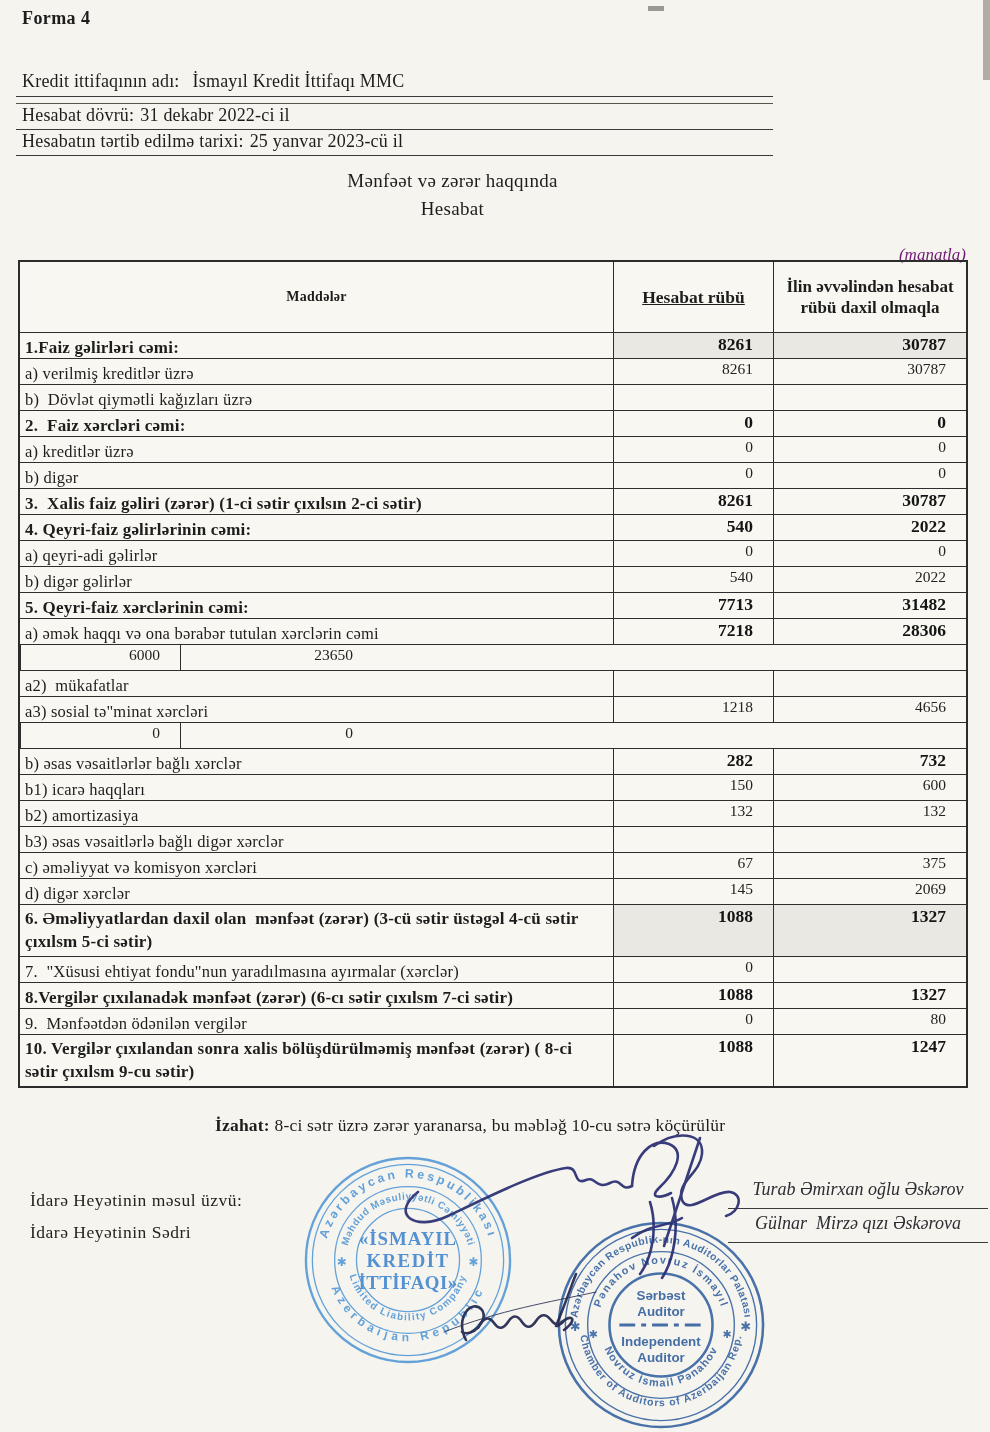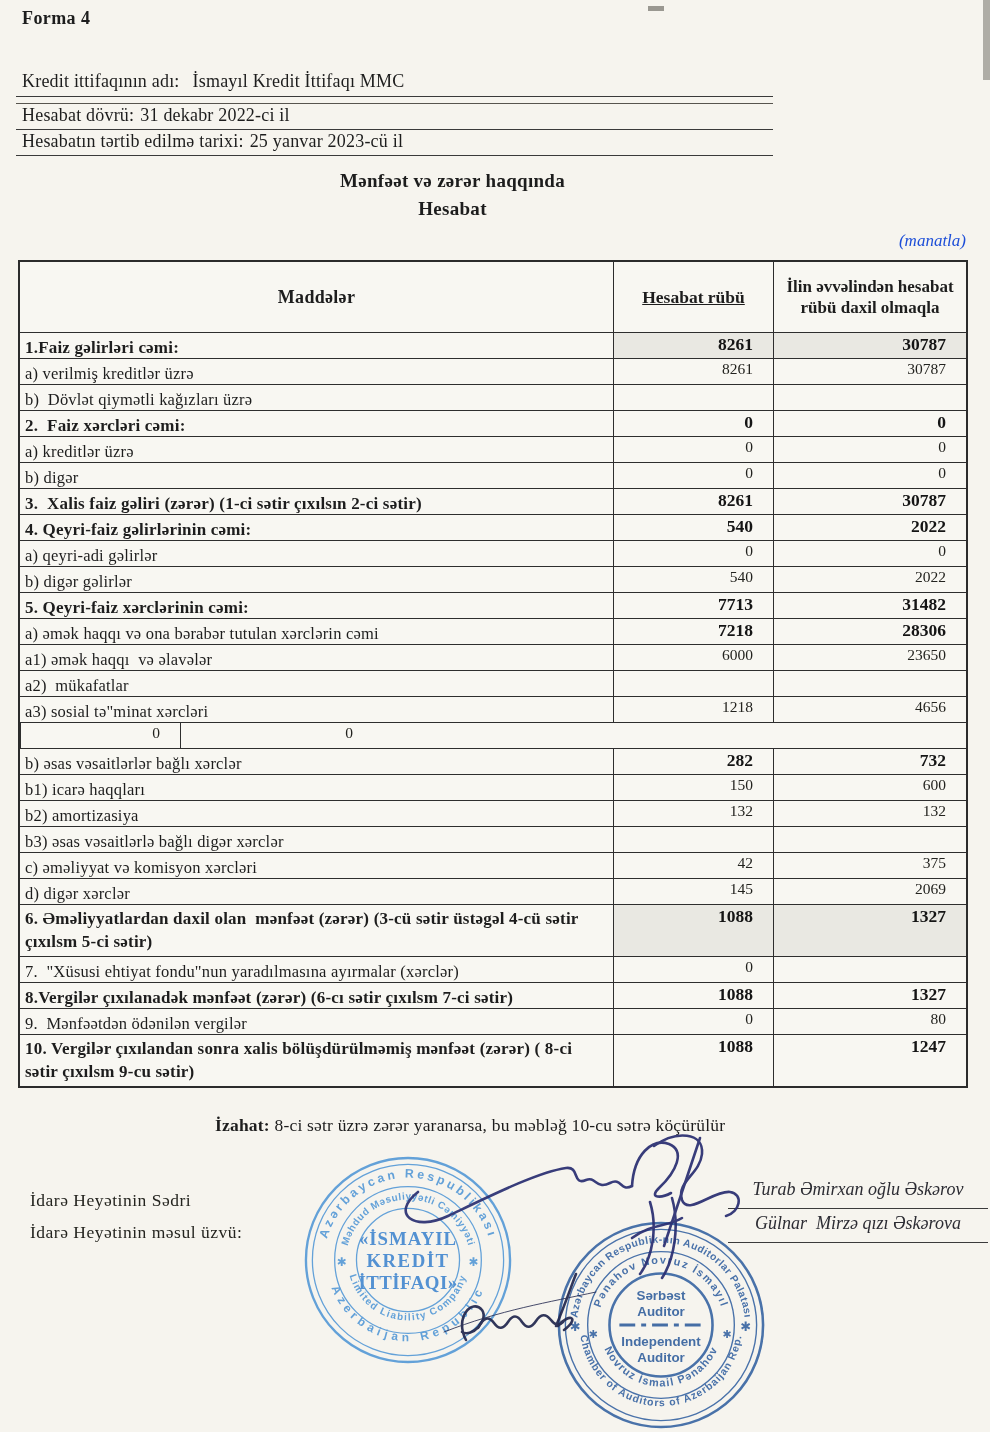--- a/index.html
+++ b/index.html
@@ -13,27 +13,27 @@
   }
   .form-label { position:absolute; left:22px; top:8px; font-size:18px; font-weight:bold; letter-spacing:.4px; }
 
   .fields { position:absolute; left:16px; top:68px; width:757px; }
   .field { font-size:18px; height:29px; padding:3px 0 0 6px; border-bottom:1.7px solid #3a3a3a; letter-spacing:.2px; white-space:pre-wrap; }
   .field .fv { margin-left:13px; }
   .field.f2 .fv, .field.f3 .fv { margin-left:6px; }
   .extra-rule { height:7px; border-bottom:1.2px solid #57544e; }
   .field.f2, .field.f3 { height:26px; padding-top:1px; }
 
-  .title-block { position:absolute; top:167px; left:0; width:905px; text-align:center; font-size:19px; font-weight:bold; line-height:28px; letter-spacing:.3px; }
-  .currency-note { position:absolute; top:231px; right:24px; font-style:italic; font-size:17px; color:#1d4ed8; }
+  .title-block { position:absolute; top:167px; left:0; width:905px; text-align:center; font-size:19px; font-weight:normal; line-height:28px; letter-spacing:.3px; }
+  .currency-note { position:absolute; top:245px; right:24px; font-style:italic; font-size:17px; color:#701a75; }
 
   .report-table { position:absolute; left:18px; top:260px; width:950px; border:2.2px solid #2c2c2c; background:rgba(255,255,255,0.25); }
   .thead { display:flex; height:70px; }
   .th { display:flex; align-items:center; justify-content:center; text-align:center; font-weight:bold; }
-  .th-items { flex:1; font-size:18px; letter-spacing:.3px; }
+  .th-items { flex:1; font-size:14px; letter-spacing:.3px; }
   .th-q { width:160px; border-left:1.7px solid #2c2c2c; font-size:17.5px;text-decoration:underline; }
   .th-y { width:193px; border-left:1.7px solid #2c2c2c; font-size:17px; line-height:21.5px; padding:0 5px; }
   .trow { display:flex; height:26px; border-top:1.5px solid #2e2e2e; }
   .trow.tall { height:52px; }
   .cell { overflow:hidden; }
   .lbl { flex:1; display:flex; align-items:flex-end; padding:0 4px 1px 5px; font-size:16.5px; line-height:1.12; letter-spacing:.2px; white-space:pre-wrap; }
   .lbl.b { font-weight:bold; font-size:17px; }
   .trow.tall .lbl { align-items:flex-start; padding-top:2px; line-height:23px; }
   .val { width:160px; border-left:1.7px solid #2e2e2e; text-align:right; padding:1px 20px 0 0; font-size:15.5px; line-height:1.15; color:#23231f; }
   .val:last-child { width:193px; }
@@ -135,21 +135,20 @@
         <div class="cell lbl b">5. Qeyri-faiz xərclərinin cəmi:</div>
         <div class="cell val b">7713</div>
         <div class="cell val b">31482</div>
       </div>
       <div class="trow">
         <div class="cell lbl">a) əmək haqqı və ona bərabər tutulan xərclərin cəmi</div>
         <div class="cell val b">7218</div>
         <div class="cell val b">28306</div>
       </div>
       <div class="trow">
-        <div class="cell lbl">a1) əmək haqqı  və əlavələr</div>
         <div class="cell val">6000</div>
         <div class="cell val">23650</div>
       </div>
       <div class="trow">
         <div class="cell lbl">a2)  mükafatlar</div>
         <div class="cell val"></div>
         <div class="cell val"></div>
       </div>
       <div class="trow">
         <div class="cell lbl">a3) sosial tə"minat xərcləri</div>
@@ -175,21 +174,21 @@
         <div class="cell val">132</div>
         <div class="cell val">132</div>
       </div>
       <div class="trow">
         <div class="cell lbl">b3) əsas vəsaitlərlə bağlı digər xərclər</div>
         <div class="cell val"></div>
         <div class="cell val"></div>
       </div>
       <div class="trow">
         <div class="cell lbl">c) əməliyyat və komisyon xərcləri</div>
-        <div class="cell val">42</div>
+        <div class="cell val">67</div>
         <div class="cell val">375</div>
       </div>
       <div class="trow">
         <div class="cell lbl">d) digər xərclər</div>
         <div class="cell val">145</div>
         <div class="cell val">2069</div>
       </div>
       <div class="trow tall shade">
         <div class="cell lbl b">6. Əməliyyatlardan daxil olan  mənfəət (zərər) (3-cü sətir üstəgəl 4-cü sətir çıxılsm 5-ci sətir)</div>
         <div class="cell val b">1088</div>
@@ -216,22 +215,22 @@
         <div class="cell val b">1247</div>
       </div>
     </div>
 </div>
 
 <div class="note-line">
   <span class="nb">İzahat:</span><span> 8-ci sətr üzrə zərər yaranarsa, bu məbləğ 10-cu sətrə köçürülür</span>
 </div>
 
 <div class="sig-labels">
+  <div>İdarə Heyətinin məsul üzvü:</div>
   <div>İdarə Heyətinin Sədri</div>
-  <div>İdarə Heyətinin məsul üzvü:</div>
 </div>
 
 <div class="names">
   <div class="name">Turab Əmirxan oğlu Əskərov</div>
   <div class="name">Gülnar  Mirzə qızı Əskərova</div>
 </div>
 
 <svg class="stamp stamp-company" width="218" height="218" viewBox="0 0 220 220">
   <defs>
     <path id="cOT" d="M 25,112 A 85,85 0 0 1 195,112"></path>

